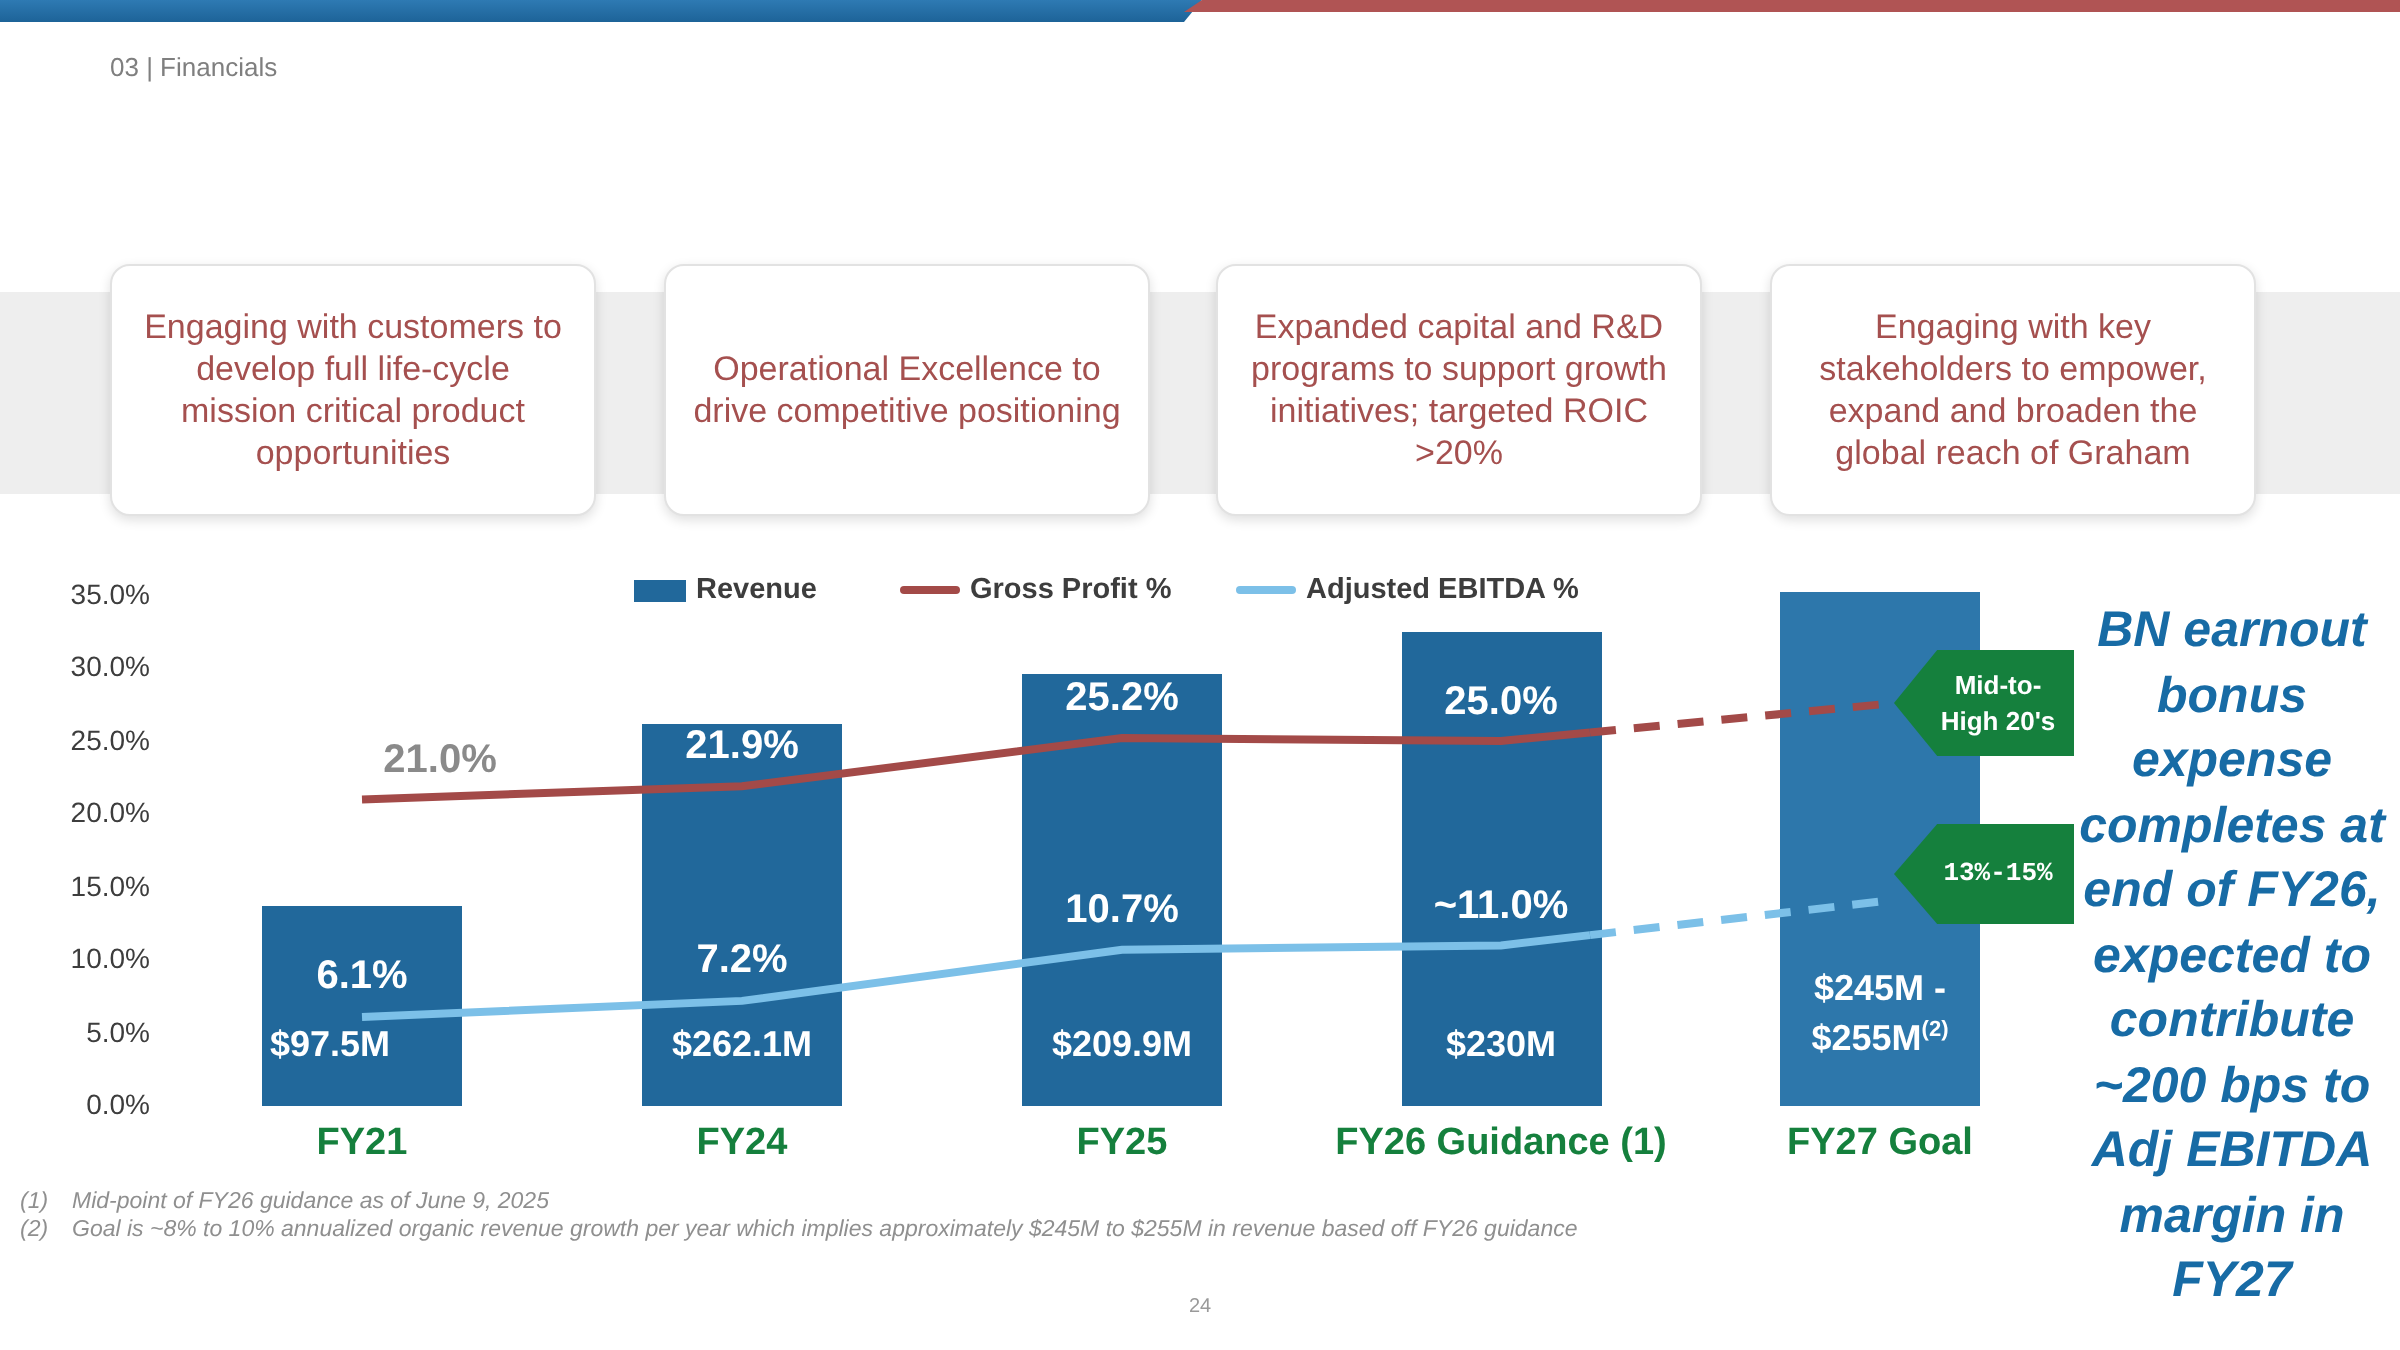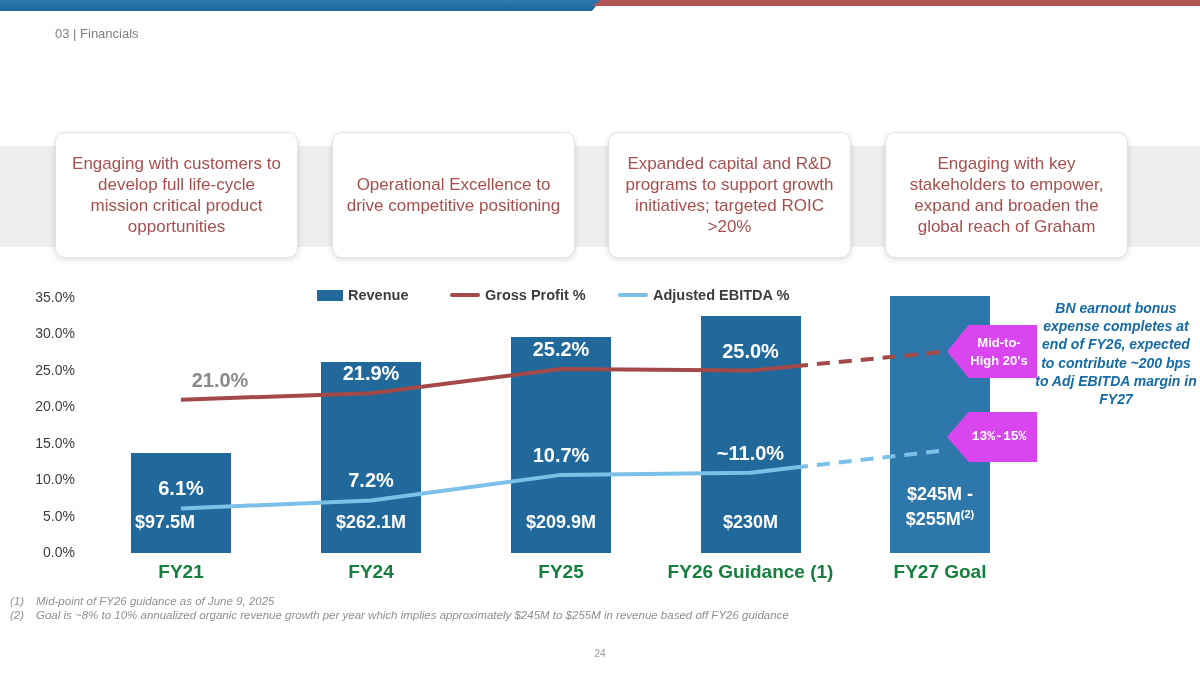--- a/index.html
+++ b/index.html
@@ -30,28 +30,28 @@
   .ytick{position:absolute;right:0;width:70px;text-align:right;font-size:14px;color:#3d3d3d;}
   .bar{position:absolute;background:#21689b;}
   .xlabel{position:absolute;transform:translateX(-50%);font-weight:bold;font-size:19px;color:#15803d;
     width:200px;text-align:center;}
   .rev-label{position:absolute;transform:translateX(-50%);color:#fff;font-weight:bold;font-size:18px;
     text-align:center;line-height:1.4;white-space:nowrap;}
   .rev-label sup{font-size:11px;}
   .pct-label{position:absolute;transform:translateX(-50%);font-weight:bold;font-size:20px;text-align:center;
     white-space:nowrap;}
   #chart-lines{position:absolute;left:0;top:0;pointer-events:none;}
-  .callout{position:absolute;left:947px;width:90px;background:#d946ef;color:#fff;font-weight:bold;
+  .callout{position:absolute;left:947px;width:90px;background:#15803d;color:#fff;font-weight:bold;
     font-size:13px;display:flex;align-items:center;justify-content:center;text-align:center;
     clip-path:polygon(0 50%,24% 0,100% 0,100% 100%,24% 100%);white-space:pre-line;line-height:1.35;
     padding-left:14px;box-sizing:border-box;}
   .callout.c1{top:325px;height:53px;}
   .callout.c2{top:412px;height:50px;font-family:Liberation Mono, monospace;}
   .side-note{position:absolute;left:1034px;top:299px;width:164px;text-align:center;
-    color:#176ba5;font-size:14px;font-weight:bold;font-style:italic;line-height:1.3;}
+    color:#176ba5;font-size:25px;font-weight:bold;font-style:italic;line-height:1.3;}
   .footnotes{position:absolute;left:10px;top:594px;font-size:11.5px;font-style:italic;color:#8f8f8f;}
   .footnote-row{display:flex;line-height:1.22;}
   .footnote-num{width:26px;flex:none;}
   .page-num{position:absolute;left:0;top:648px;width:1200px;text-align:center;font-size:10px;color:#9a9a9a;}
 </style>
 </head>
 <body>
 
 <div id="slide">
 

